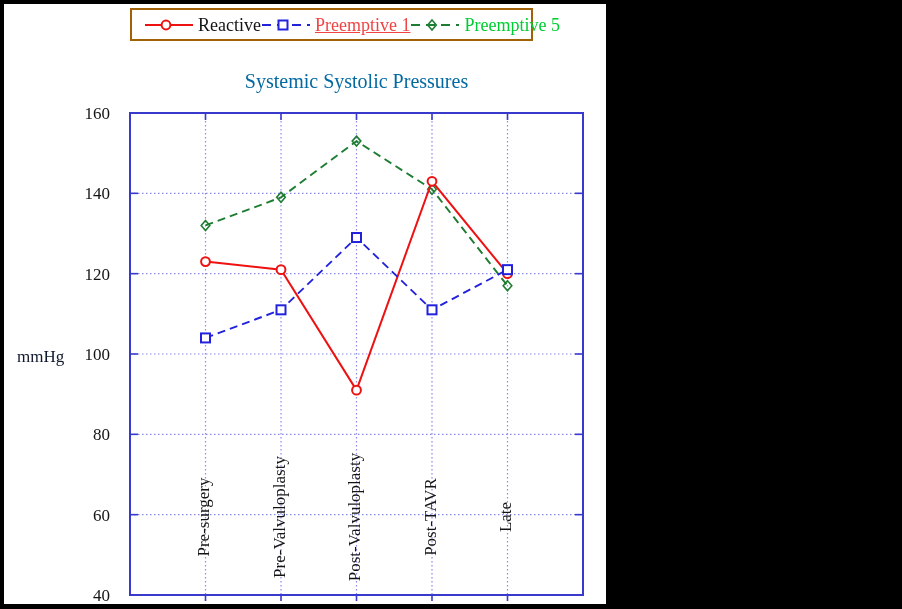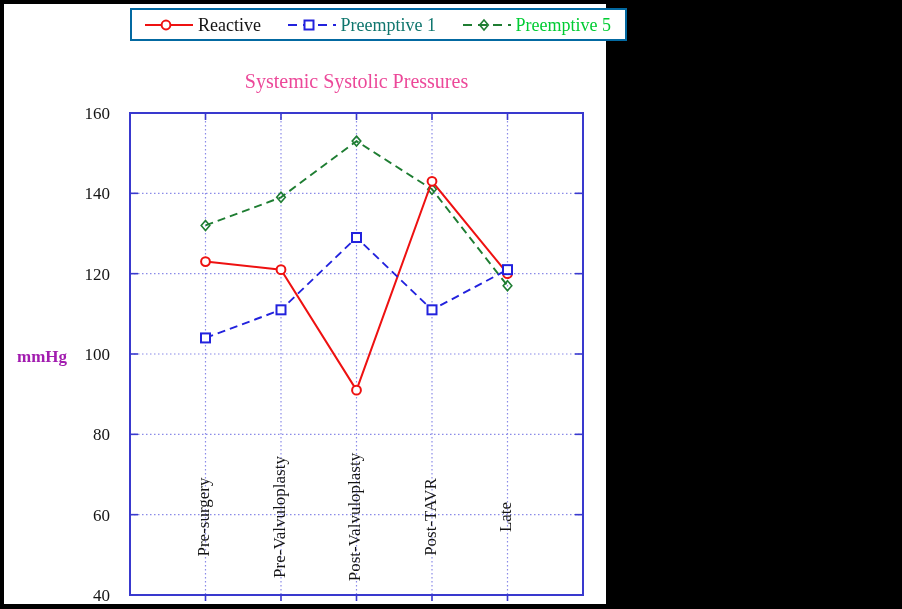--- a/index.html
+++ b/index.html
@@ -4,35 +4,34 @@
 <style>
   html,body{margin:0;padding:0;}
   body{
     width:902px;height:609px;background:#000;position:relative;overflow:hidden;
     font-family:"Liberation Serif","DejaVu Serif",serif;
   }
   #content{
     position:absolute;left:4px;top:4px;width:602px;height:600px;background:#ffffff;
   }
   #legend-box{
-    position:absolute;left:126px;top:4px;width:497px;height:33px;
-    border:2px solid #0369a1;background:#ffffff;box-sizing:border-box;
+    position:absolute;left:126px;top:4px;width:403px;height:33px;
+    border:2px solid #a16207;background:#ffffff;box-sizing:border-box;
     display:flex;align-items:center;justify-content:space-between;
     padding:0 14px 0 12px;
-    gap:12px;
   }
   .legend-item{display:flex;align-items:center;gap:4px;}
   .legend-item svg{display:block;}
   .legend-label{font-size:18px;line-height:1;white-space:nowrap;}
   #chart-title{
     position:absolute;left:126px;top:66px;width:453px;text-align:center;
-    font-size:20px;color:#ec4899;
+    font-size:20px;color:#0369a1;
   }
   #y-axis-title{
-    position:absolute;left:13px;top:343px;font-size:17px;color:#a21caf;font-weight:bold;
+    position:absolute;left:13px;top:343px;font-size:17px;color:#0f172a;
   }
   #chart-svg{position:absolute;left:0;top:0;overflow:visible;}
 </style>
 </head>
 <body>
 
 <div id="content">
 
   <div id="legend-box">
     <div class="legend-item">
@@ -40,21 +39,21 @@
           <line x1="1" y1="8" x2="49" y2="8" stroke="#ee1111" stroke-width="2"></line>
           <circle cx="22" cy="8" r="4.4" fill="#ffffff" stroke="#ee1111" stroke-width="2"></circle>
         </svg>
       <span class="legend-label" style="color: rgb(20, 20, 20);">Reactive</span>
     </div>
     <div class="legend-item">
       <svg width="50" height="16">
           <line x1="1" y1="8" x2="49" y2="8" stroke="#2222dd" stroke-width="2" stroke-dasharray="9 6"></line>
           <rect x="17.5" y="3.5" width="9" height="9" fill="#ffffff" stroke="#2222dd" stroke-width="2"></rect>
         </svg>
-      <span class="legend-label" style="color: #0f766e;">Preemptive 1</span>
+      <span class="legend-label" style="color: #ef4444; text-decoration: underline;">Preemptive 1</span>
     </div>
     <div class="legend-item">
       <svg width="50" height="16">
           <line x1="1" y1="8" x2="49" y2="8" stroke="#1e7d32" stroke-width="2" stroke-dasharray="9 6"></line>
           <path d="M 22 3 L 26.3 8 L 22 13 L 17.7 8 Z" fill="none" stroke="#1e7d32" stroke-width="1.6"></path>
         </svg>
       <span class="legend-label" style="color: rgb(0, 204, 51);">Preemptive 5</span>
     </div>
   </div>
 

